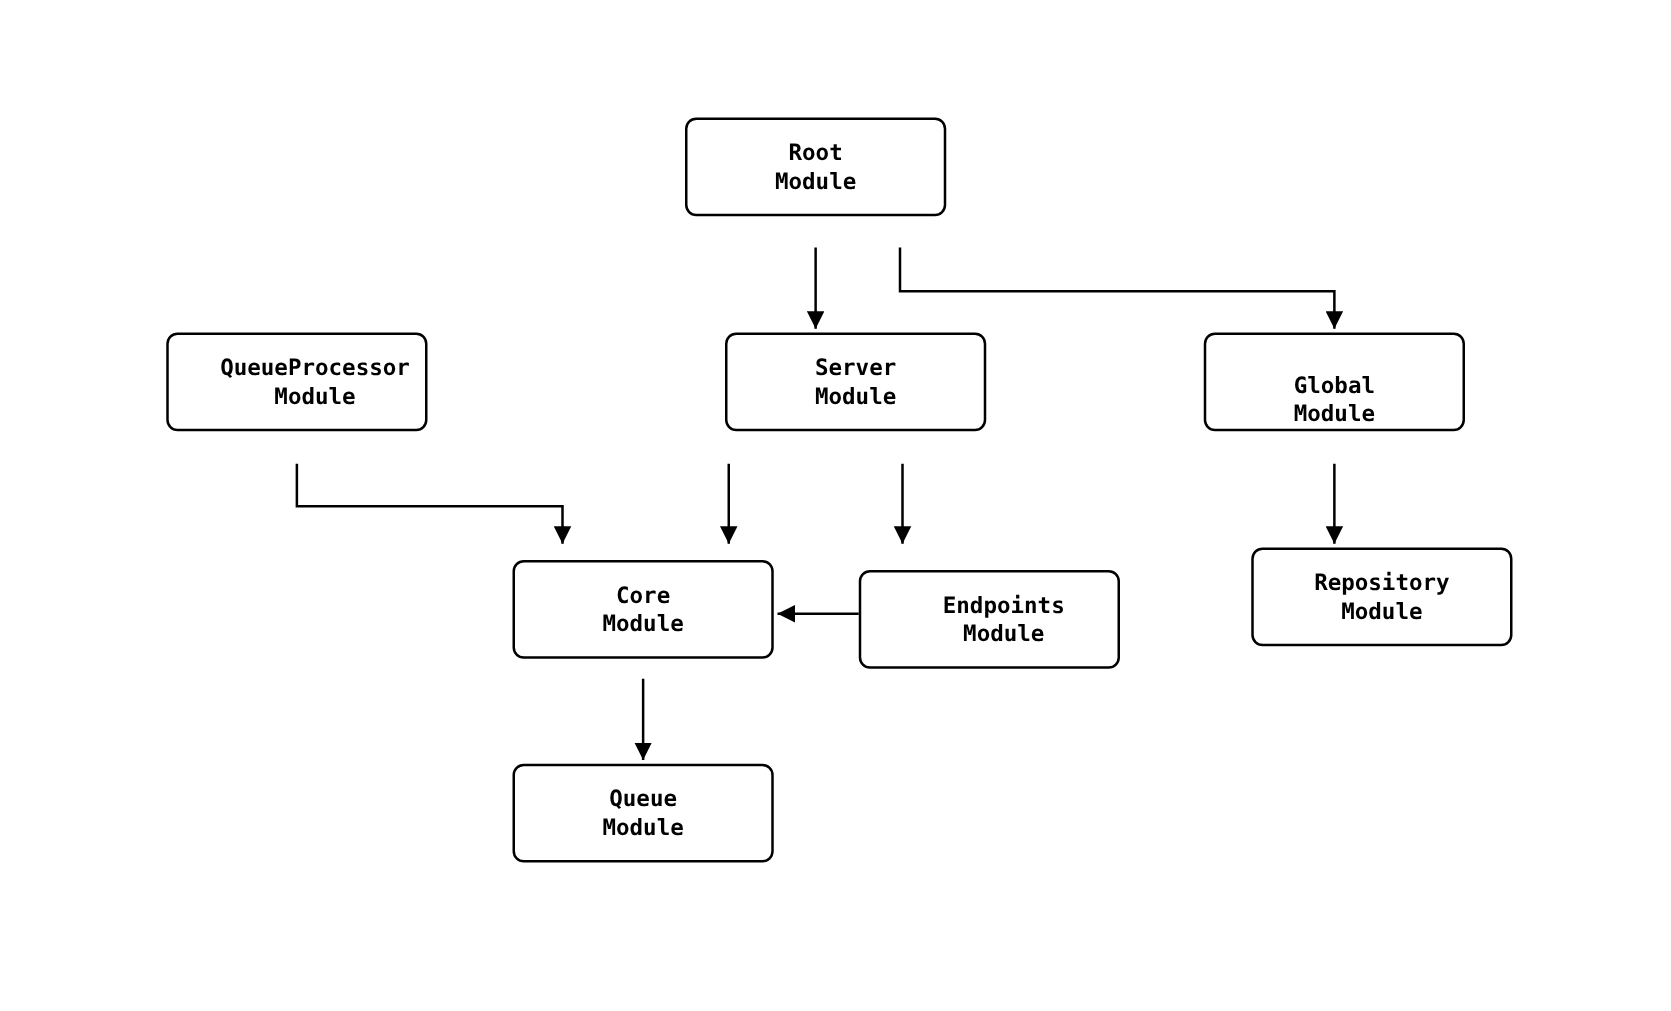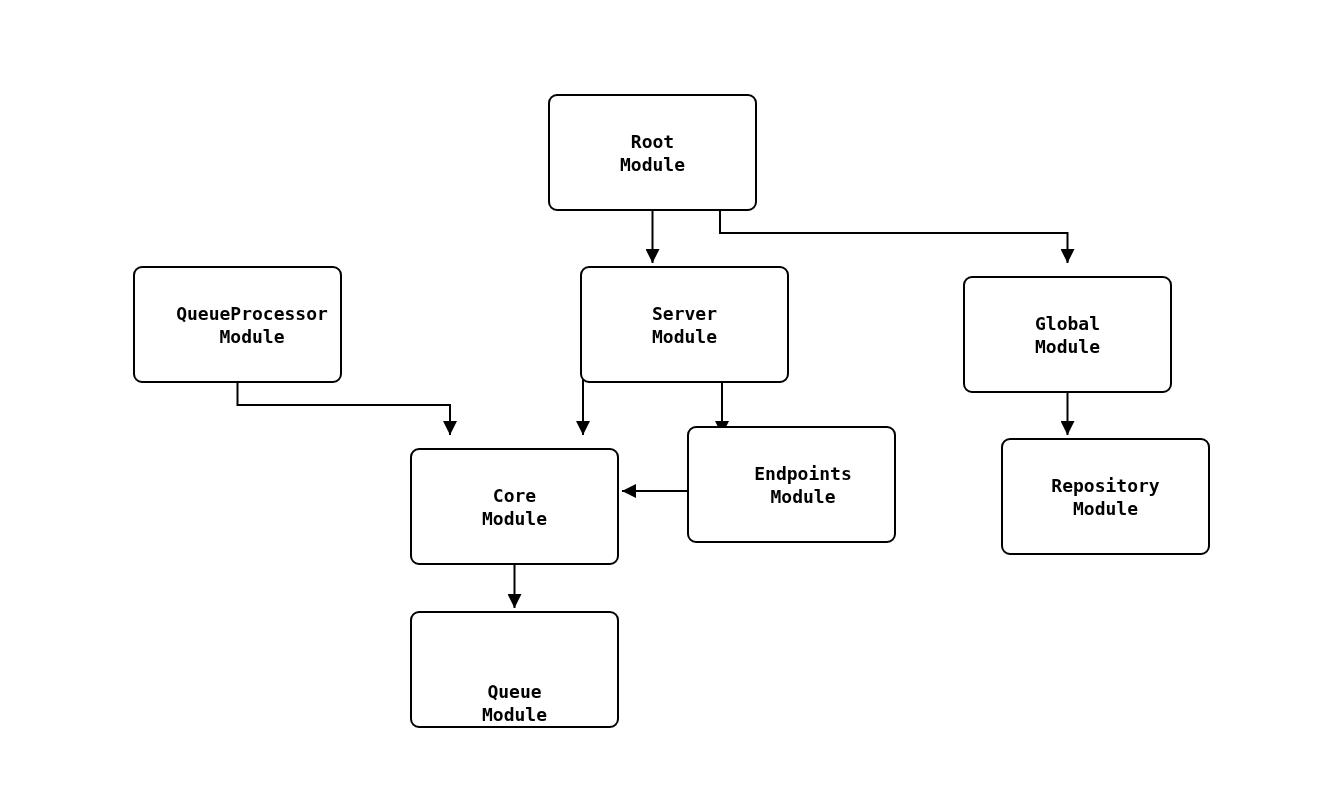--- a/index.html
+++ b/index.html
@@ -19,42 +19,42 @@
     pointer-events: none;
   }
   .edge {
     stroke: #000000;
     stroke-width: 2;
     fill: none;
   }
   .node {
     position: absolute;
     width: 209px;
-    height: 117px;
+    height: 79px;
     border: 2px solid #000000;
     border-radius: 9px;
     background: #ffffff;
     display: flex;
     align-items: center;
     justify-content: center;
     text-align: center;
     font-weight: bold;
     font-size: 18px;
     line-height: 23px;
     color: #000000;
     white-space: pre-line;
   }
   .node--root          { left: 548px; top: 94px;  }
   .node--server        { left: 580px; top: 266px; }
-  .node--global        { left: 963px; top: 276px; }
+  .node--global        { left: 963px; top: 266px; align-items: flex-end; }
   .node--queueprocessor{ left: 133px; top: 266px; padding-left: 29px; }
   .node--core          { left: 410px; top: 448px; }
-  .node--endpoints     { left: 687px; top: 426px; padding-left: 23px; }
+  .node--endpoints     { left: 687px; top: 456px; padding-left: 23px; }
   .node--repository    { left: 963px; top: 438px; margin-left: 38px; }
-  .node--queue         { left: 410px; top: 611px; align-items: flex-end; }
+  .node--queue         { left: 410px; top: 611px; }
 </style>
 </head>
 <body>
 
 <div class="canvas">
 
   <svg class="edges-layer" width="1337" height="809" viewBox="0 0 1337 809" xmlns="http://www.w3.org/2000/svg">
     <defs>
       <marker id="arrowhead" viewBox="0 0 10 10" refX="10" refY="5" markerWidth="14" markerHeight="14" markerUnits="userSpaceOnUse" orient="auto-start-reverse">
         <path d="M0,0 L10,5 L0,10 z" fill="#000000"></path>

